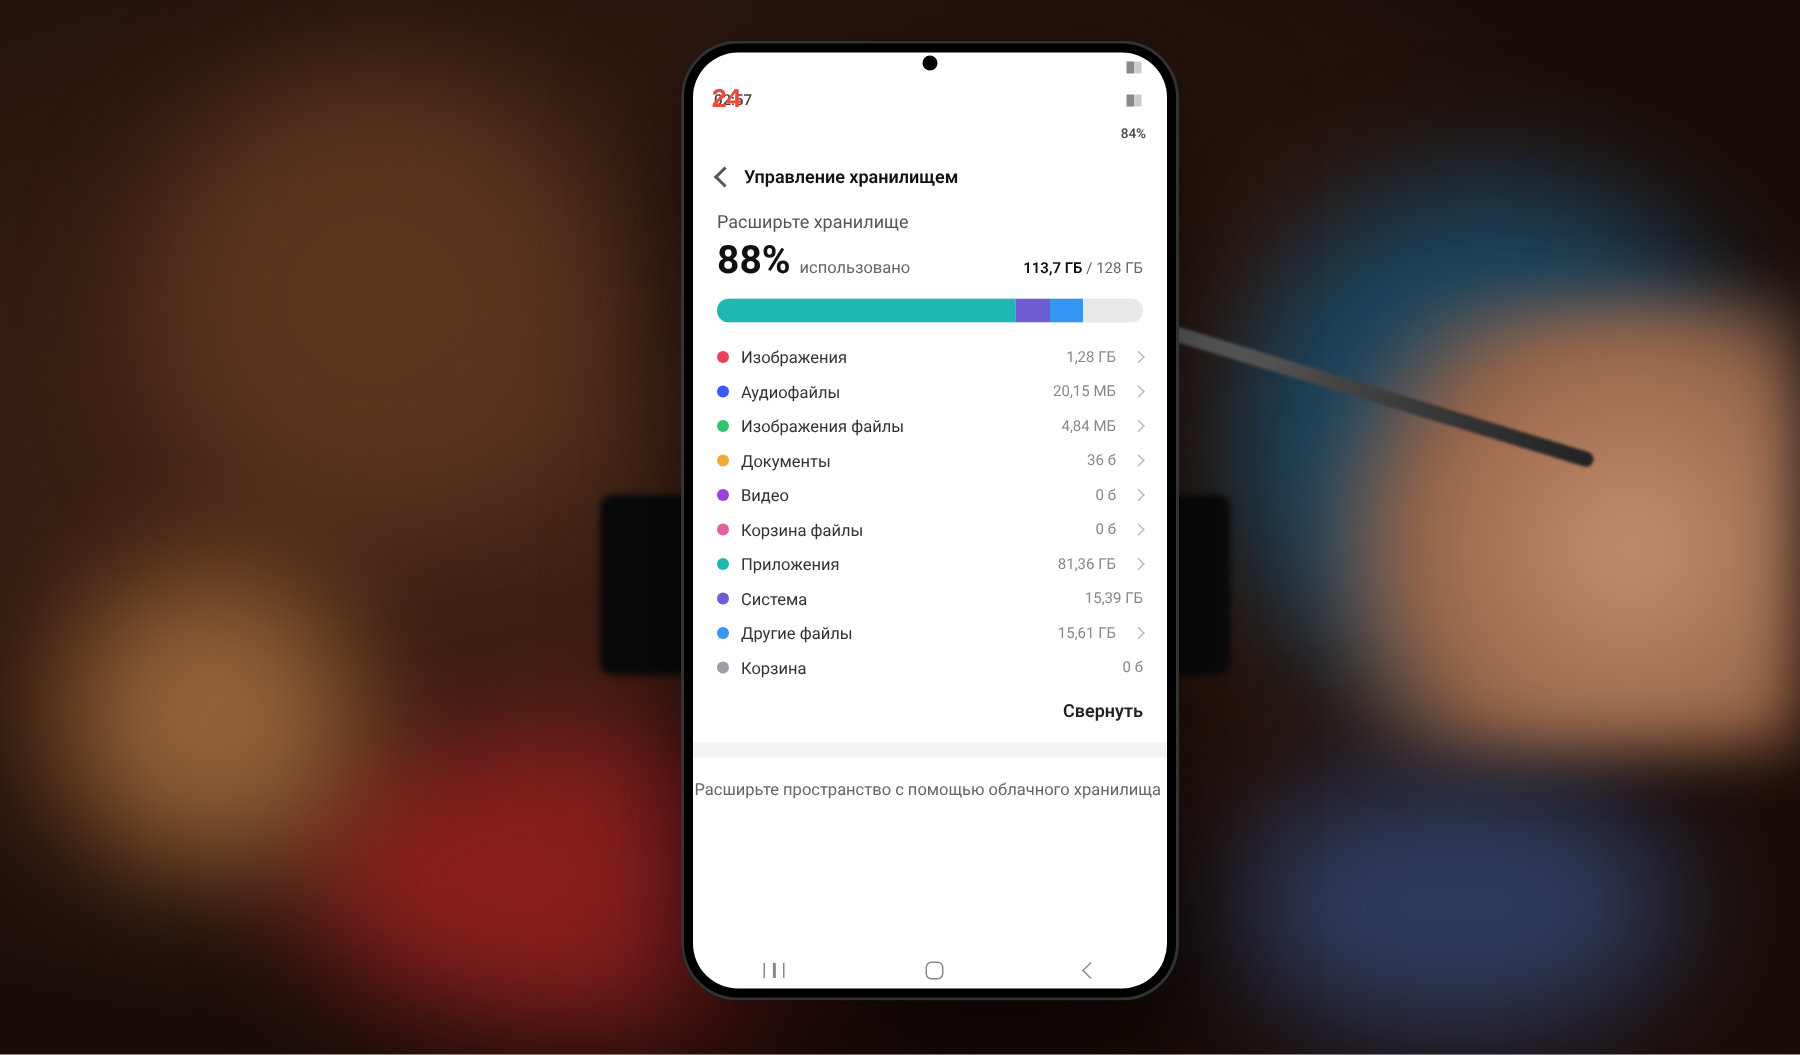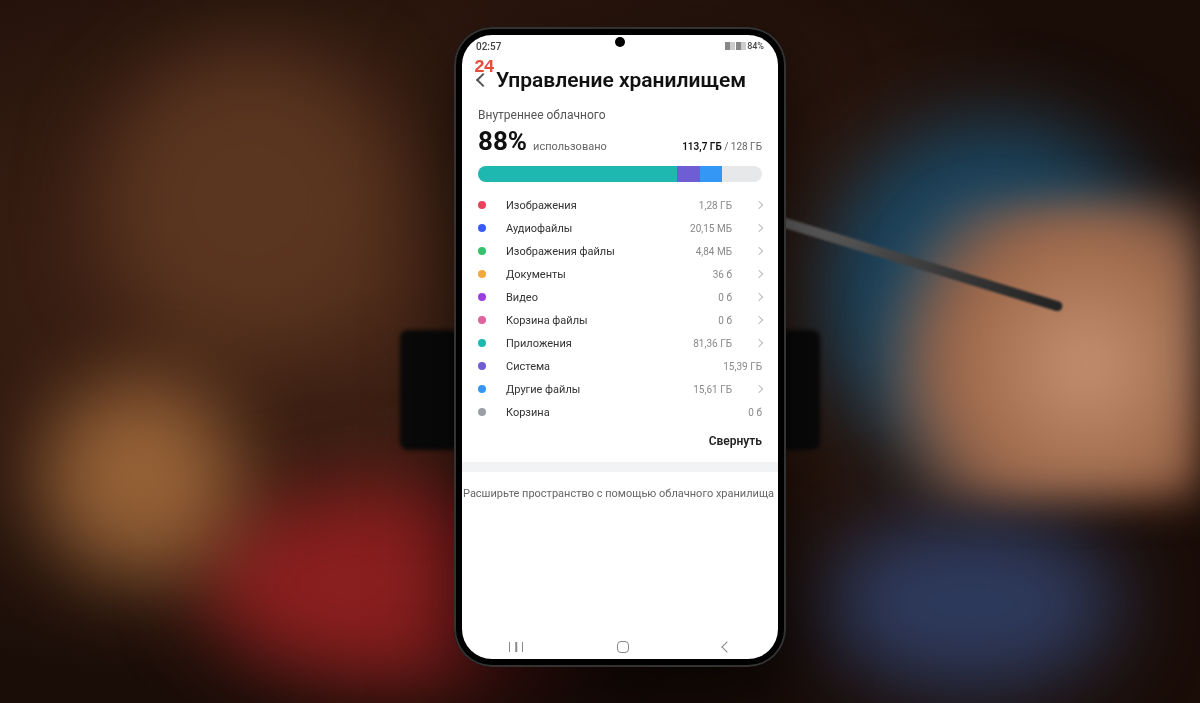--- a/index.html
+++ b/index.html
@@ -27,42 +27,42 @@
     padding: 8px; box-shadow: 0 30px 80px rgba(0,0,0,.7), inset 0 0 0 2px #333;
     margin-top: -10px; margin-left: 40px;
   }
   .screen {
     width: 100%; height: 100%; background: #fff; border-radius: 30px;
     overflow: hidden; position: relative; display: flex; flex-direction: column;
   }
   .camera { position:absolute; top:10px; left:50%; transform:translateX(-50%); width:10px; height:10px; background:#000; border-radius:50%; z-index:20; }
 
   .status-bar { display:flex; justify-content:space-between; align-items:center; padding: 6px 14px 2px; font-size:10px; color:#444; font-weight:500; }
-  .status-bar .right { display:flex; gap:1px; align-items:center; font-size:9px; }
+  .status-bar .right { display:flex; gap:14px; align-items:center; font-size:9px;flex-direction:column; }
   .sig { display:inline-block; width:10px; height:8px; background: linear-gradient(90deg,#888 50%,#ccc 50%); }
 
   .overlay-24 { position:absolute; top:22px; left:12px; color:#e74c3c; font-family: "Courier New", monospace; font-size:18px; font-weight:700; z-index:15; letter-spacing:-1px;}
 
   .header-row { display:flex; align-items:center; gap:8px; padding: 14px 12px 10px; }
   .back-chevron { width:10px; height:10px; border-left:2px solid #555; border-bottom:2px solid #555; transform: rotate(45deg); margin-left:4px; }
-  .page-title { font-size:21px; font-weight:600; color:#111; }
+  .page-title { font-size:12px; font-weight:600; color:#111; }
 
   .section { padding: 0 16px; }
   .section-label { font-size:12px; color:#555; margin-top:6px; }
   .pct-row { display:flex; align-items:baseline; gap:6px; margin-top:4px; }
   .pct { font-size:26px; font-weight:700; color:#111; }
   .pct-sub { font-size:11px; color:#666; }
   .pct-right { margin-left:auto; font-size:10px; color:#666; }
   .pct-right .used { color:#111; font-weight:600; }
 
   .bar { height:16px; border-radius:8px; background:#e6e8ea; margin:10px 0 12px; overflow:hidden; display:flex; }
   .bar-seg { height:100%; }
 
   .cat-list { display:flex; flex-direction:column; }
-  .cat-row { display:flex; align-items:center; padding: 5px 0; gap:20px; }
+  .cat-row { display:flex; align-items:center; padding: 5px 0; gap:8px; }
   .dot { width:8px; height:8px; border-radius:50%; flex-shrink:0; }
   .cat-label { font-size:11px; color:#333; }
   .cat-size { margin-left:auto; font-size:10px; color:#888; }
   .chev { width:6px; height:6px; border-right:1.5px solid #bbb; border-top:1.5px solid #bbb; transform: rotate(45deg); margin-left:4px; }
 
   .collapse { text-align:right; font-size:12px; font-weight:600; color:#222; padding: 10px 16px 14px; }
   .divider { height:10px; background:#f2f3f5; }
 
   .cloud-text { font-size:11px; color:#666; padding: 14px 1px 18px; line-height:1.4; }
   .cloud-row { display:flex; gap:22px; padding: 0 16px 8px; align-items:center; }
@@ -110,21 +110,21 @@
     </div>
 
     <div class="overlay-24">24</div>
 
     <div class="header-row">
       <span class="back-chevron"></span>
       <span class="page-title">Управление хранилищем</span>
     </div>
 
     <div class="section">
-      <div class="section-label">Внутреннее облачного</div>
+      <div class="section-label">Расширьте хранилище</div>
       <div class="pct-row">
         <span class="pct">88%</span>
         <span class="pct-sub">использовано</span>
         <span class="pct-right">
           <span class="used">113,7 ГБ</span><span> / </span><span>128 ГБ</span>
         </span>
       </div>
       <div class="bar" id="usage-bar">
           <div class="bar-seg" style="background: rgb(31, 184, 176); width: 70%;"></div>
           <div class="bar-seg" style="background: rgb(111, 94, 211); width: 8%;"></div>

